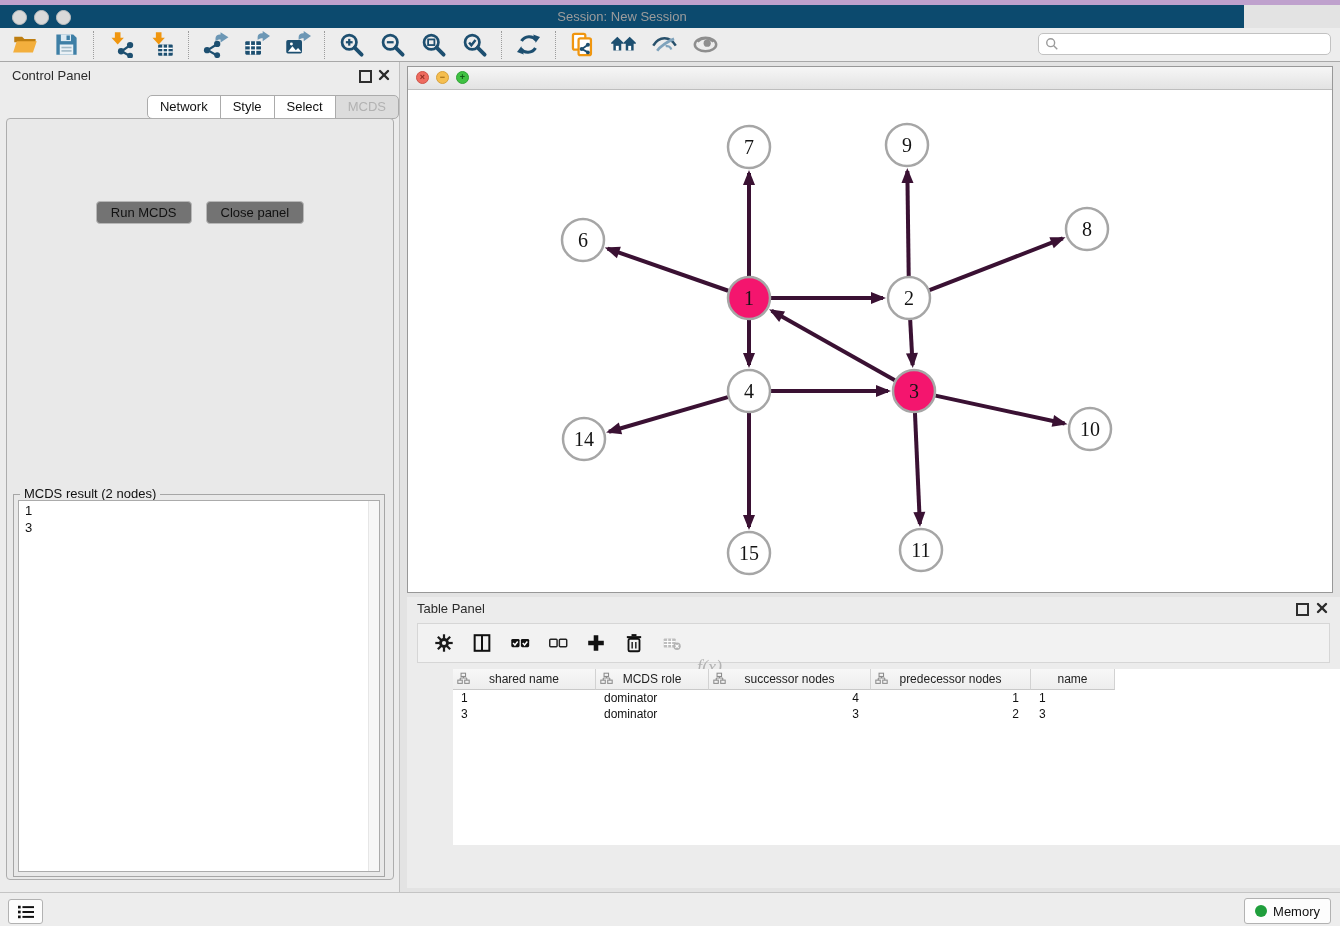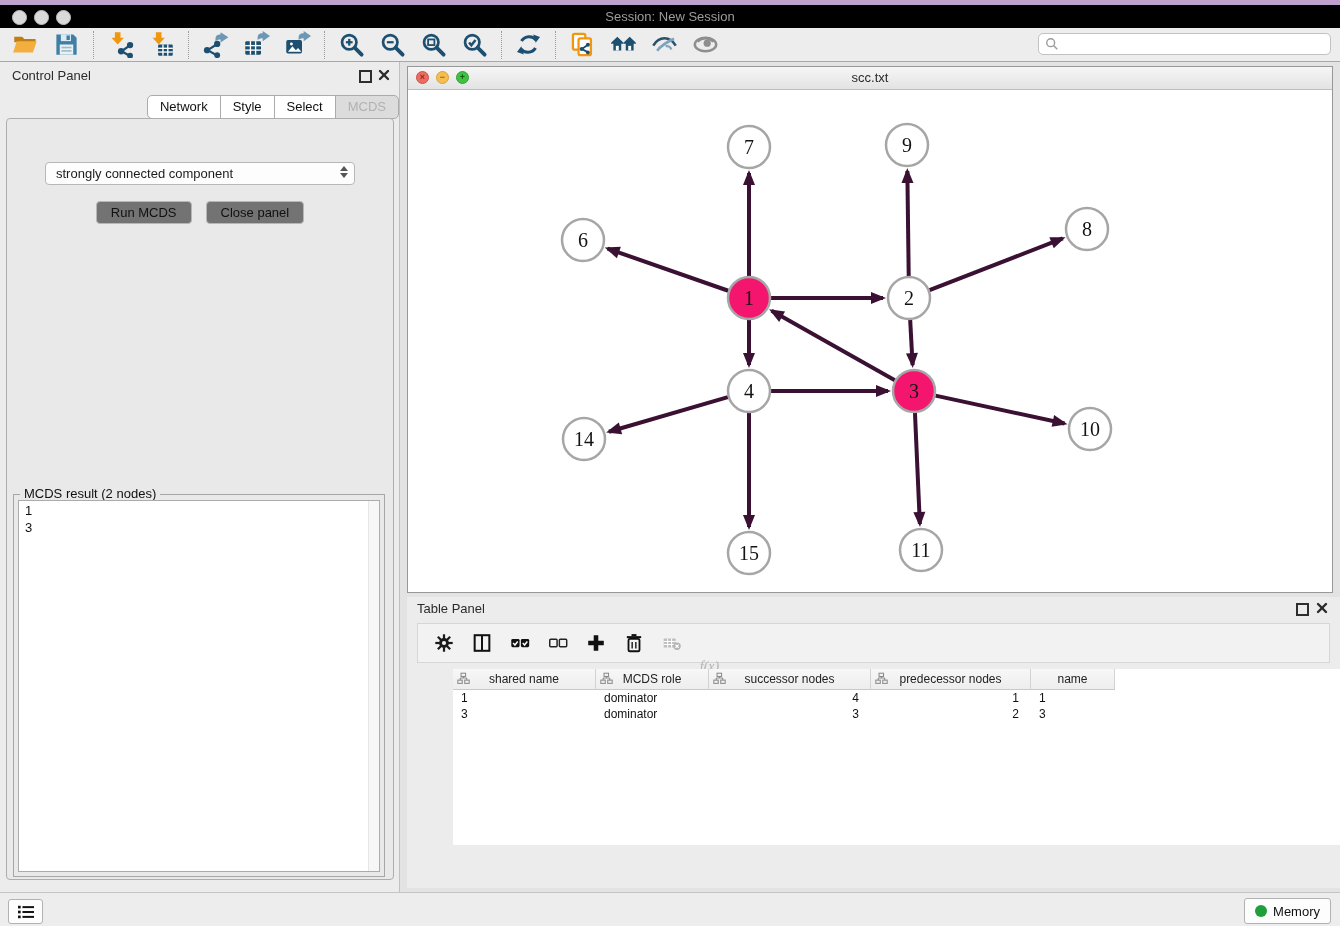--- a/index.html
+++ b/index.html
@@ -1,20 +1,20 @@
 <!DOCTYPE html>
 <html><head>
 <meta charset="utf-8">
 <style>
   html,body{margin:0;padding:0;background:#fff;}
   .screen{position:relative;width:1340px;height:926px;background:#E3E3E3;overflow:hidden;
           font-family:"Liberation Sans",sans-serif;font-size:13px;color:#1c1c1c;}
   
   .top-strip{position:absolute;left:0;top:0;width:1340px;height:5px;background:#BFA1CD;}
-  .titlebar{position:absolute;left:0;top:5px;width:1340px;height:23px;background:#000000;}
+  .titlebar{position:absolute;left:0;top:5px;width:1244px;height:23px;background:#0c4a6e;}
   .dots{position:absolute;left:12px;top:5px;display:flex;gap:7px;}
   .dot{width:13px;height:13px;border-radius:50%;background:#D9D9D9;border:1px solid #C0C0C0;}
   .app-title{position:absolute;left:0;right:0;top:4px;text-align:center;color:#9C9C9C;}
   .toolbar{position:absolute;left:0;top:28px;width:1340px;height:34px;background:#EDEDED;
            border-bottom:1px solid #A8A8A8;display:flex;align-items:center;padding-left:5px;box-sizing:border-box;}
   .tb-btn{width:41px;height:31px;display:flex;align-items:center;justify-content:center;}
   .tb-btn svg{width:27px;height:27px;}
   .tb-sep{width:0;height:28px;border-left:1px dotted #9C9C9C;margin:0 6px;}
   .search{position:absolute;right:9px;top:5px;width:293px;height:22px;background:#fff;border:1px solid #C2C2C2;
           border-radius:5px;display:flex;align-items:center;padding-left:6px;box-sizing:border-box;}
@@ -59,21 +59,21 @@
   .light.green{background:#3FC142;border:1px solid #2FA335;color:#135E17;box-sizing:border-box;}
   .nw-title{position:absolute;left:0;right:0;top:3px;text-align:center;color:#2A2A2A;}
   .nw-canvas{position:absolute;left:0;right:0;top:22px;bottom:0;}
   
   .table-panel{position:absolute;left:407px;top:597px;width:933px;height:291px;background:#ECECEC;}
   .tp-title{position:absolute;left:10px;top:4px;color:#2b2b2b;}
   .tp-toolbar{position:absolute;left:10px;top:26px;width:913px;height:40px;background:#F2F2F2;border:1px solid #D6D6D6;
               box-sizing:border-box;display:flex;align-items:center;padding-left:10px;gap:7px;}
   .tp-tbtn{width:31px;height:30px;display:flex;align-items:center;justify-content:center;}
   .tp-tbtn svg{width:22px;height:22px;}
-  .fx{font-family:"Liberation Serif",serif;font-style:italic;font-size:14px;color:#B3B3B3;margin-top:48px;}
+  .fx{font-family:"Liberation Serif",serif;font-style:italic;font-size:18px;color:#B3B3B3;margin-top:48px;}
   .tp-table{position:absolute;left:10px;top:72px;width:913px;height:176px;background:#fff;overflow:hidden;margin-left:36px;}
   .thead{display:flex;height:21px;}
   .th{position:relative;height:21px;background:linear-gradient(#F7F7F7,#EDEDED);border-right:1px solid #D2D2D2;
       border-bottom:1px solid #C9C9C9;box-sizing:border-box;font-size:12px;display:flex;align-items:center;
       justify-content:center;color:#222;}
   .th .tree{position:absolute;left:4px;top:3px;}
   .trow{display:flex;height:16px;font-size:12px;color:#111;}
   .td{box-sizing:border-box;overflow:hidden;white-space:nowrap;}
   .tp-tabs{position:absolute;left:0;right:0;top:265px;}
   
@@ -269,27 +269,20 @@
           <line x1="10" y1="2" x2="2" y2="10"></line>
         </g>
     </svg>
     <div class="cp-tabs tabs-row">
         <div class="tab">Network</div>
         <div class="tab">Style</div>
         <div class="tab">Select</div>
         <div class="tab active">MCDS</div>
       </div>
     <div class="cp-box">
-      <div class="dropdown">
-        <span>strongly connected component</span>
-        <div class="stepper">
-            <div class="up"></div>
-            <div class="down"></div>
-          </div>
-      </div>
       <div class="btn-row">
         <div class="btn">Run MCDS</div>
         <div class="btn">Close panel</div>
       </div>
       <div class="result-group">
         <div class="result-label">MCDS result (2 nodes)</div>
         <div class="result-area">
           <div class="result-text">1
 3</div>
           <div class="result-scroll"></div>
@@ -298,21 +291,20 @@
     </div>
   </div>
 
   <div class="network-window">
     <div class="nw-titlebar">
       <div class="lights">
         <div class="light red">×</div>
         <div class="light yellow">−</div>
         <div class="light green">+</div>
       </div>
-      <div class="nw-title">scc.txt</div>
     </div>
     <div class="nw-canvas">
       <svg width="924" height="503" viewBox="0 0 924 503">
         <defs>
           <marker id="arrowhead" markerUnits="userSpaceOnUse" markerWidth="18" markerHeight="14" refX="13" refY="7" orient="auto">
             <path d="M1,1 L16,7 L1,13 z" fill="#3A1133"></path>
           </marker>
         </defs>
         <g id="edges-layer">
             <line x1="341" y1="187" x2="341" y2="84" stroke="#3A1133" stroke-width="4" marker-end="url(#arrowhead)"></line>

